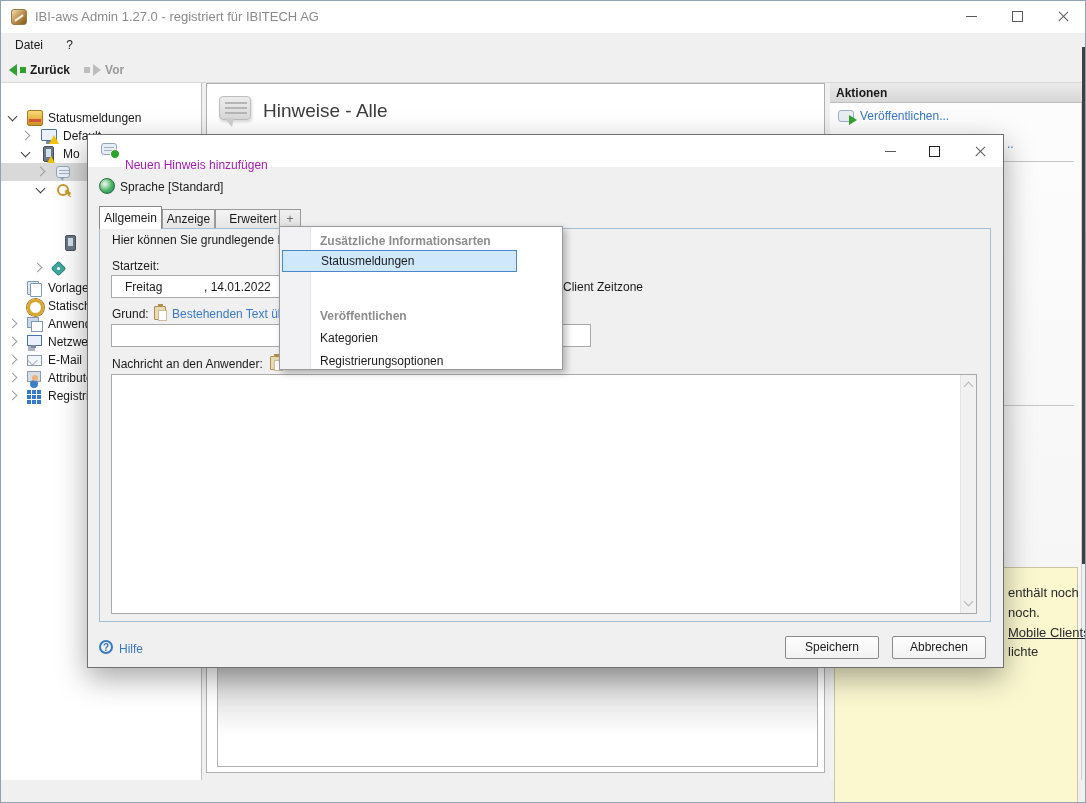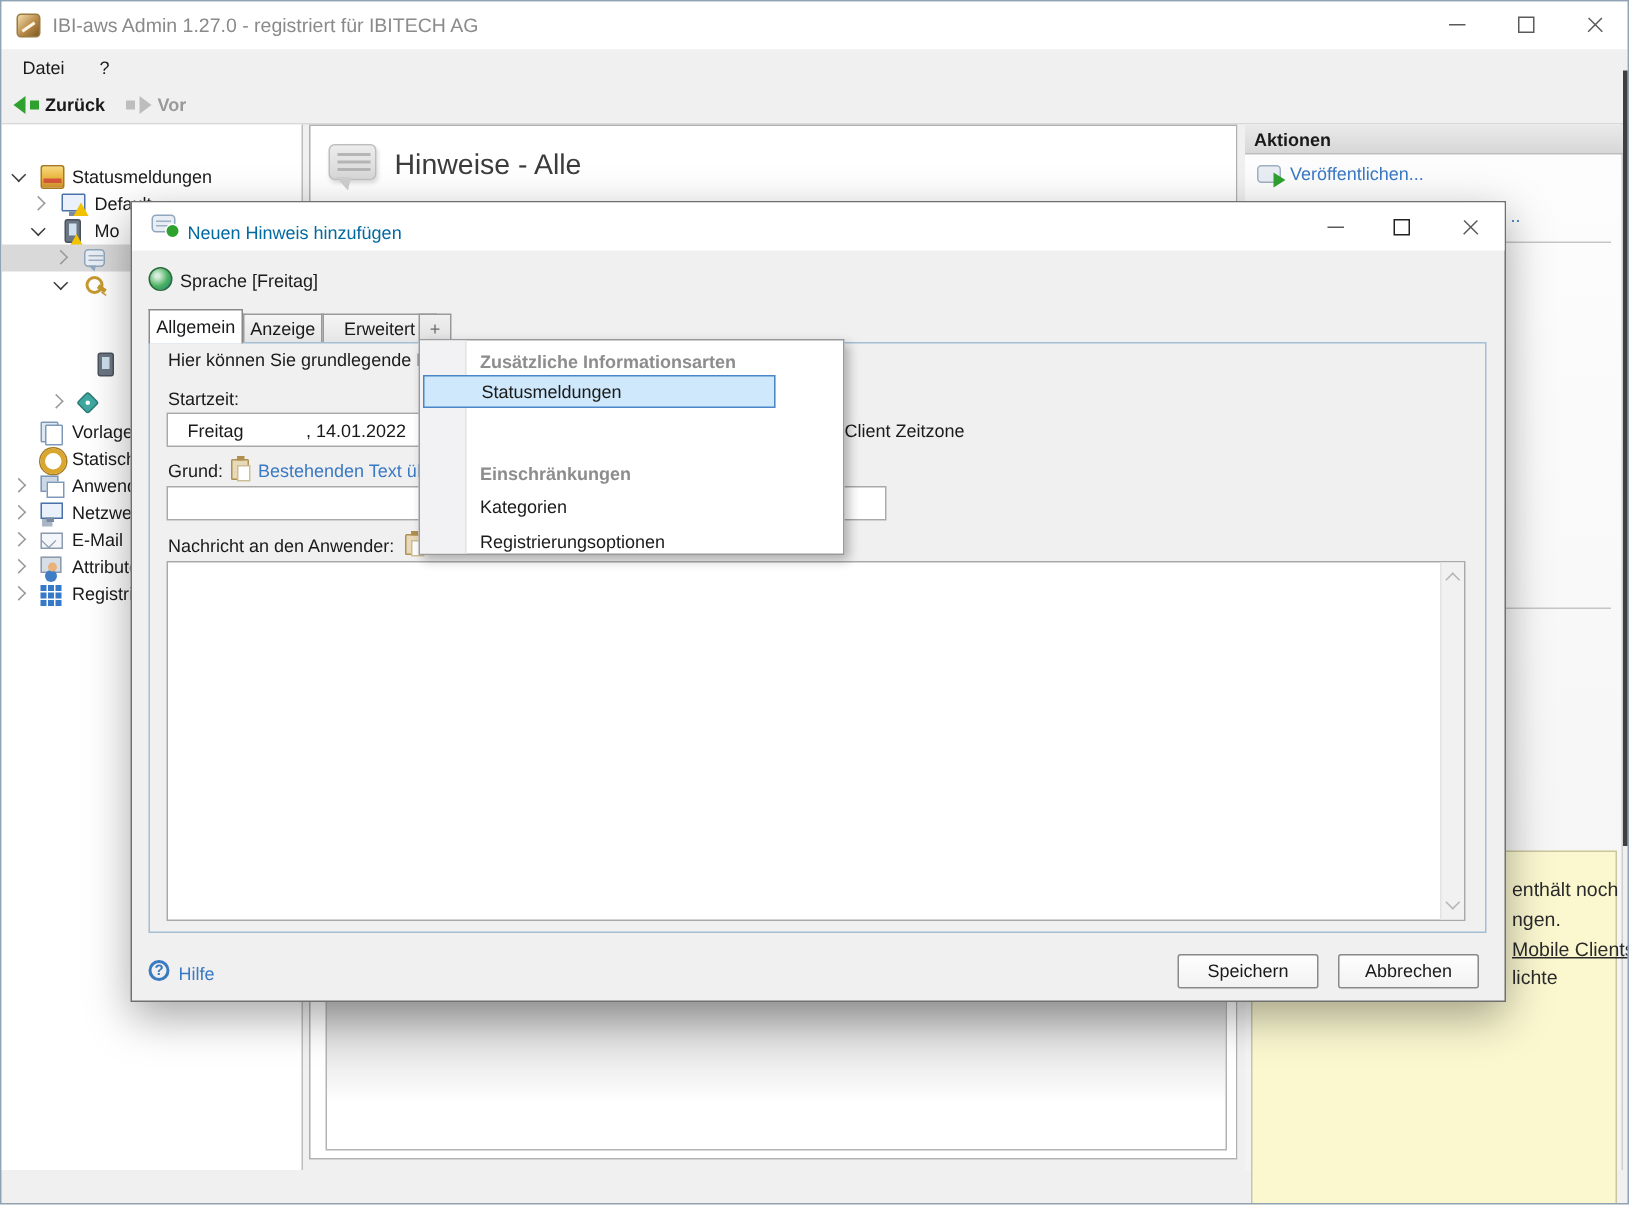--- a/index.html
+++ b/index.html
@@ -103,21 +103,21 @@
   .grip{right:3px;bottom:3px;width:12px;height:12px}
   .grip::before{content:"";position:absolute;right:0;bottom:0;width:2px;height:2px;background:#9a9a9a;
     box-shadow:-4px 0 #9a9a9a,-8px 0 #9a9a9a,0 -4px #9a9a9a,-4px -4px #9a9a9a,0 -8px #9a9a9a}
   .edge{left:1081px;top:46px;width:5px;height:517px;background:#3f3f3f}
   
   .dlg{left:86px;top:133px;width:917px;height:534px;background:#f0f0f0;border:1px solid #707070;box-shadow:0 10px 28px rgba(0,0,0,.35);z-index:50}
   .dlg-titlebar{left:0;top:0;width:100%;height:32px;background:#fff}
   .dlg-icon{left:13px;top:8px;width:16px;height:12px;background:#e9eef4;border:1px solid #8fa6bd;border-radius:3px}
   .dlg-icon::before{content:"";position:absolute;left:2px;top:3px;width:10px;height:1px;background:#9fb0c4;box-shadow:0 3px #9fb0c4}
   .dlg-icon::after{content:"";position:absolute;right:-4px;bottom:-5px;width:8px;height:8px;background:#2fa12f;border-radius:50%;box-shadow:inset 0 0 0 2px #2fa12f,inset 0 0 0 8px #2fa12f;border:1px solid #fff}
-  .dlg-title{left:37px;top:4px;height:32px;line-height:32px;color:#0369a1}
+  .dlg-title{left:37px;top:14px;height:32px;line-height:32px;color:#a21caf}
   .dbtn{top:2px;width:44px;height:28px;display:flex;align-items:center;justify-content:center}
   .ic-globe{left:11px;top:43px;width:16px;height:16px;border-radius:50%;border:1px solid #2a6a3a;
     background:radial-gradient(circle at 35% 35%,#d8eede 10%,#49b05e 55%,#1d7e8e)}
   .sprache{left:32px;top:45px}
   .tab{position:absolute;text-align:center;cursor:default}
   .tab-active{left:11px;top:71px;width:63px;height:23px;background:#fff;border:1px solid #898989;border-bottom:none;line-height:22px;z-index:2}
   .tab-idle{top:74px;height:20px;background:linear-gradient(#f5f5f5,#e4e4e4);border:1px solid #9a9a9a;border-bottom:none;line-height:19px}
   .tab-anzeige{left:74px;width:53px}
   .tab-erweitert{left:127px;width:76px}
   .tab-plus{left:191px;top:74px;width:22px;height:20px;background:linear-gradient(#f0f0f0,#e0e0e0);border:1px solid #9a9a9a;line-height:18px;color:#6a6a6a;text-align:center}
@@ -266,21 +266,21 @@
     <div class="abs panel-h" style="left:0;top:0;width:252px">Aktionen</div>
     <div class="abs act-pub">
       <span class="ic-pub"></span>
       <span class="link">Veröffentlichen...</span>
     </div>
     <div class="abs act-frag link">..</div>
     <div class="abs act-sep" style="top:78px"></div>
     <div class="abs act-sep" style="top:322px"></div>
     <div class="abs note">
       <span class="nline" style="top:17px">enthält noch</span>
-      <span class="nline" style="top:37px">ngen.</span>
+      <span class="nline" style="top:37px">noch.</span>
       <span class="nline link" style="top:57px;text-decoration:underline">Mobile Clients</span>
       <span class="nline" style="top:76px">lichte</span>
     </div>
   </div>
 
   <div class="abs edge"></div>
 
 
   <div class="abs dlg">
     <div class="abs dlg-titlebar">
@@ -291,21 +291,21 @@
         </div>
       <div class="abs dbtn" style="left:824px">
           <span class="g-max" style="border-color:#222"></span>
         </div>
       <div class="abs dbtn" style="left:870px">
           <span class="g-x"></span>
         </div>
     </div>
 
     <div class="abs ic-globe"></div>
-    <div class="abs sprache lbl">Sprache [Freitag]</div>
+    <div class="abs sprache lbl">Sprache [Standard]</div>
 
     <div class="tab tab-active">Allgemein</div>
     <div class="tab tab-idle tab-anzeige">Anzeige</div>
     <div class="tab tab-idle tab-erweitert">Erweitert</div>
     <div class="tab tab-plus">+</div>
 
     <div class="abs gbox"></div>
 
     <div class="lbl" style="left:24px;top:98px">Hier können Sie grundlegende Ei</div>
     <div class="lbl" style="left:24px;top:124px">Startzeit:</div>
@@ -334,18 +334,18 @@
 
     <div class="abs ic-help">?</div>
     <div class="lbl link" style="left:31px;top:507px">Hilfe</div>
     <div class="btn" style="left:697px">Speichern</div>
     <div class="btn" style="left:804px">Abbrechen</div>
   </div>
 
   <div class="abs menu">
     <div class="mrow mhead" style="top:4px">Zusätzliche Informationsarten</div>
     <div class="mrow mhl" style="top:23px">Statusmeldungen</div>
-    <div class="mrow mhead" style="top:79px">Einschränkungen</div>
+    <div class="mrow mhead" style="top:79px">Veröffentlichen</div>
     <div class="mrow" style="top:101px">Kategorien</div>
     <div class="mrow" style="top:124px">Registrierungsoptionen</div>
   </div>
 
 </div>
 
 </body></html>

